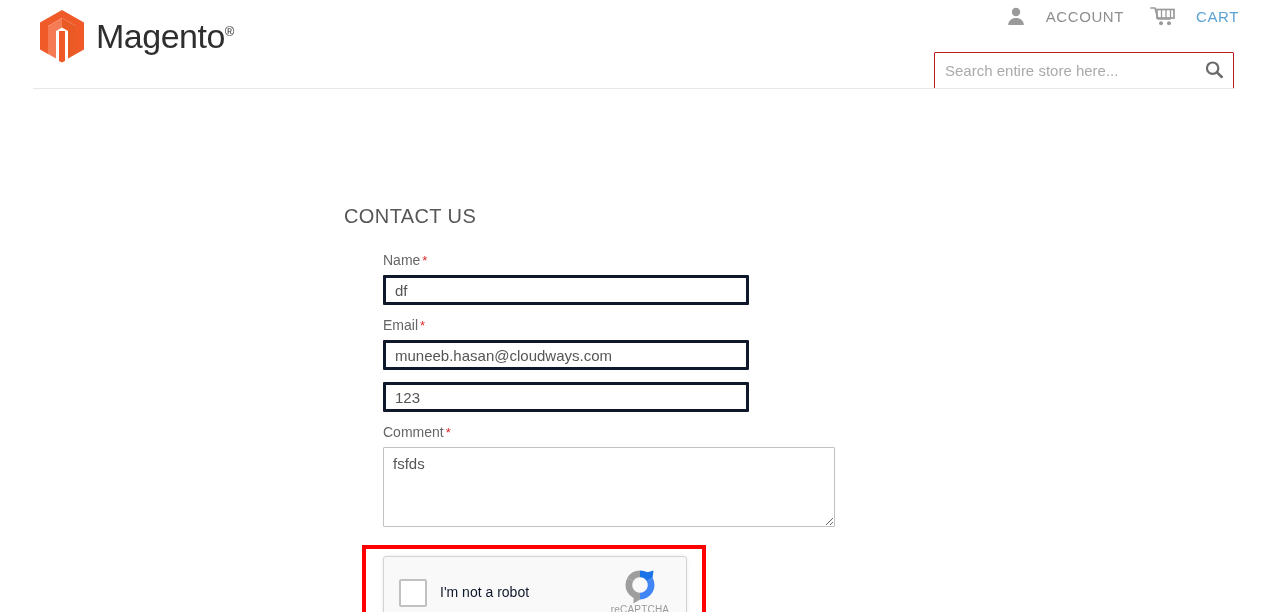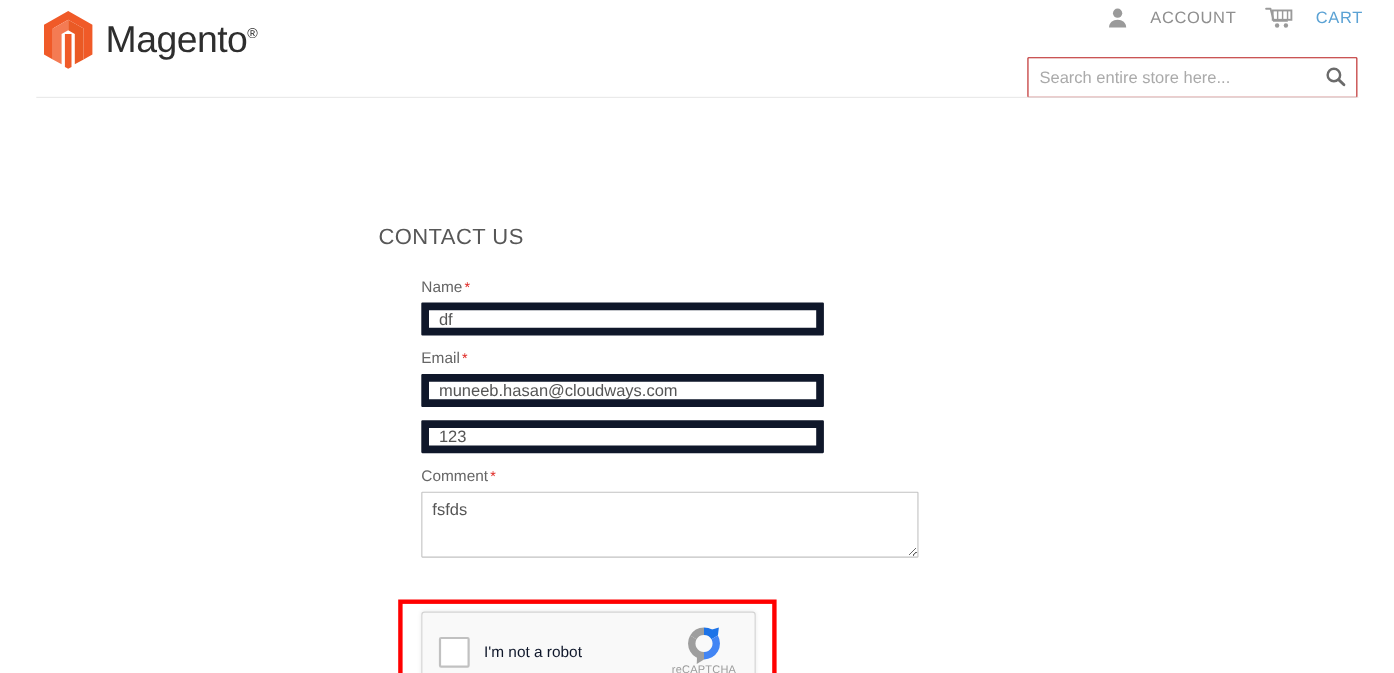--- a/index.html
+++ b/index.html
@@ -152,33 +152,33 @@
     line-height: 16px;
   }
   .req {
     color: #e02b27;
     font-size: 13px;
     margin-left: 2px;
   }
   .text-input {
     width: 366px;
     height: 30px;
-    border: 7px solid #0f172a;
+    border: 3px solid #0f172a;
     box-sizing: border-box;
     font-family: "Liberation Sans", sans-serif;
     font-size: 15px;
     color: #555555;
     padding: 0 9px;
     outline: none;
     background: #fff;
     border-radius: 1px;
   }
   .textarea-input {
     width: 452px;
-    height: 60px;
+    height: 80px;
     border: 1px solid #c2c2c2;
     box-sizing: border-box;
     font-family: "Liberation Sans", sans-serif;
     font-size: 15px;
     color: #555555;
     padding: 7px 9px;
     outline: none;
     resize: vertical;
     background: #fff;
     border-radius: 1px;

